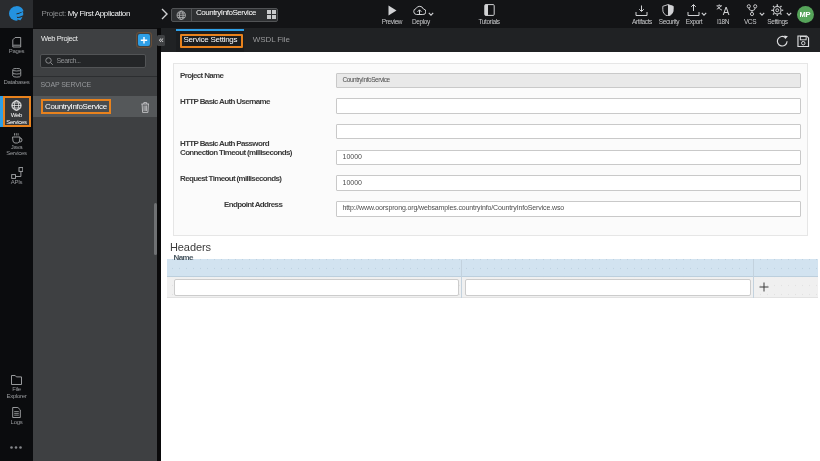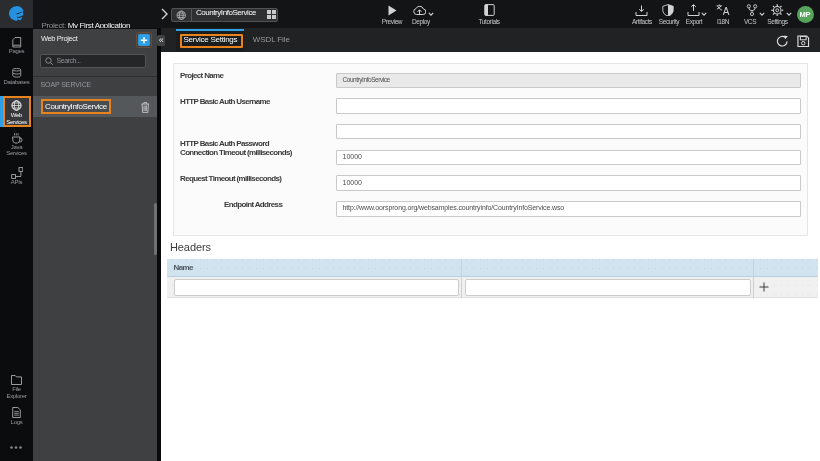--- a/index.html
+++ b/index.html
@@ -12,21 +12,21 @@
 
 <div class="abs" style="left:0;top:0;width:820px;height:28px;background:#131416;"></div>
 <div class="abs" style="left:0;top:0;width:33px;height:28px;background:#2a2c2f;"></div>
 <svg class="abs" style="left:8.5px;top:6px;" width="15" height="15.5" viewBox="0 0 15 15.5">
 <circle cx="7.2" cy="7.5" r="7.2" fill="#2492e0"></circle>
 <polygon points="7.2,7.5 15,4.5 15,15.5 9,15.5" fill="#2a2c2f"></polygon>
 <path d="M7.2 7.5 L14.6 5.2 A7.2 7.2 0 0 0 7.2 0.3 Z" fill="#2492e0"></path>
 <path d="M13.8 5.8 Q8.5 9.5 4.2 8.2 Q6 11.5 10.5 10.8 L14.2 9.2 Q14.5 7 13.8 5.8 Z" fill="#2492e0"></path>
 <path d="M13.5 10.8 Q10 12.5 6.8 11.8 Q8.5 14.5 11.5 14.2 Q12.8 12.8 13.5 10.8 Z" fill="#2492e0"></path>
 </svg>
-<div class="abs" style="left:41.5px;top:9px;font-size:8px;letter-spacing:-0.35px;color:#8c8e90;margin-top:12px;">Project: <span style="color:#f2f3f4;">My First Application</span></div>
+<div class="abs" style="left:41.5px;top:9px;font-size:8px;letter-spacing:-0.35px;color:#8c8e90;">Project: <span style="color:#f2f3f4;">My First Application</span></div>
 <svg class="abs" style="left:161px;top:8px;" width="7" height="12" viewBox="0 0 7 12">
       <polyline points="1,1 6,6 1,11" fill="none" stroke="#cfd0d2" stroke-width="1.4"></polyline>
     </svg>
 <div class="abs" style="left:171px;top:7.5px;width:107px;height:14.5px;background:#2e3032;border:1px solid #515355;border-radius:2px;"></div>
 <svg class="abs" style="left:176px;top:9.5px;" width="10.5" height="10.5" viewBox="0 0 12 12">
 <circle cx="6" cy="6" r="4.8" fill="none" stroke="#b9babc" stroke-width="0.9"></circle>
 <ellipse cx="6" cy="6" rx="2.2" ry="4.8" fill="none" stroke="#b9babc" stroke-width="0.9"></ellipse>
 <line x1="1.2" y1="6" x2="10.8" y2="6" stroke="#b9babc" stroke-width="0.9"></line>
 <line x1="1.9" y1="3.5" x2="10.1" y2="3.5" stroke="#b9babc" stroke-width="0.9"></line>
 <line x1="1.9" y1="8.5" x2="10.1" y2="8.5" stroke="#b9babc" stroke-width="0.9"></line>
@@ -214,21 +214,21 @@
 <div class="abs" style="left:336px;top:149.6px;width:464.5px;height:15.5px;background:#fff;border:1px solid #c9c9c9;border-radius:1px;"></div>
 <div class="abs" style="left:342.5px;top:152.9px;font-size:7px;letter-spacing:0px;color:#4c4c4c;">10000</div>
 <div class="abs" style="left:180px;top:173.8px;font-size:8px;letter-spacing:-0.65px;color:#3a3a3a;font-weight:bold;">Request Timeout (milliseconds)</div>
 <div class="abs" style="left:336px;top:175.3px;width:464.5px;height:15.5px;background:#fff;border:1px solid #c9c9c9;border-radius:1px;"></div>
 <div class="abs" style="left:342.5px;top:178.60000000000002px;font-size:7px;letter-spacing:0px;color:#4c4c4c;">10000</div>
 <div class="abs" style="left:180px;top:199.5px;font-size:8px;letter-spacing:-0.65px;color:#3a3a3a;font-weight:bold;margin-left:44px;">Endpoint Address</div>
 <div class="abs" style="left:336px;top:201px;width:464.5px;height:15.5px;background:#fff;border:1px solid #c9c9c9;border-radius:1px;"></div>
 <div class="abs" style="left:342.5px;top:204.3px;font-size:7px;letter-spacing:-0.13px;color:#4c4c4c;">http://www.oorsprong.org/websamples.countryinfo/CountryInfoService.wso</div>
 <div class="abs" style="left:170px;top:240.5px;font-size:11px;letter-spacing:-0.1px;color:#3c3c3c;">Headers</div>
 <div class="abs" style="left:167px;top:259px;width:651px;height:17.5px;background:#d2e3f0;background-image:radial-gradient(rgba(60,90,120,0.13) 0.5px,transparent 0.8px);background-size:7px 9px;background-position:2px 5px;border-bottom:1px solid #bccfdd;"></div>
-<div class="abs" style="left:173.5px;top:263px;font-size:8px;font-weight:bold;letter-spacing:-0.6px;color:#4a5862;">Name</div>
+<div class="abs" style="left:173.5px;top:253px;font-size:8px;font-weight:bold;letter-spacing:-0.6px;color:#4a5862;">Name</div>
 <div class="abs" style="left:467px;top:275px;font-size:8px;font-weight:bold;letter-spacing:-0.6px;color:#4a5862;">Value</div>
 <div class="abs" style="left:167px;top:276.5px;width:651px;height:21px;background:#f0f0f0;background-image:radial-gradient(rgba(90,90,90,0.10) 0.5px,transparent 0.8px);background-size:7px 9px;background-position:2px 4px;border-bottom:1px solid #e2e2e2;"></div>
 <div class="abs" style="left:461px;top:259.5px;width:1px;height:38px;background:#c3d2de;"></div>
 <div class="abs" style="left:753px;top:259.5px;width:1px;height:38px;background:#c3d2de;"></div>
 <div class="abs" style="left:173.5px;top:278.5px;width:285px;height:17px;background:#fff;border:1px solid #ccc;border-radius:2px;"></div>
 <div class="abs" style="left:465px;top:278.5px;width:286px;height:17px;background:#fff;border:1px solid #ccc;border-radius:2px;"></div>
 <svg class="abs" style="left:758.5px;top:282px;" width="10" height="10" viewBox="0 0 10 10">
       <path d="M5 0.5 L5 9.5 M0.5 5 L9.5 5" stroke="#3a3a3a" stroke-width="1"></path>
     </svg>
 </div>

